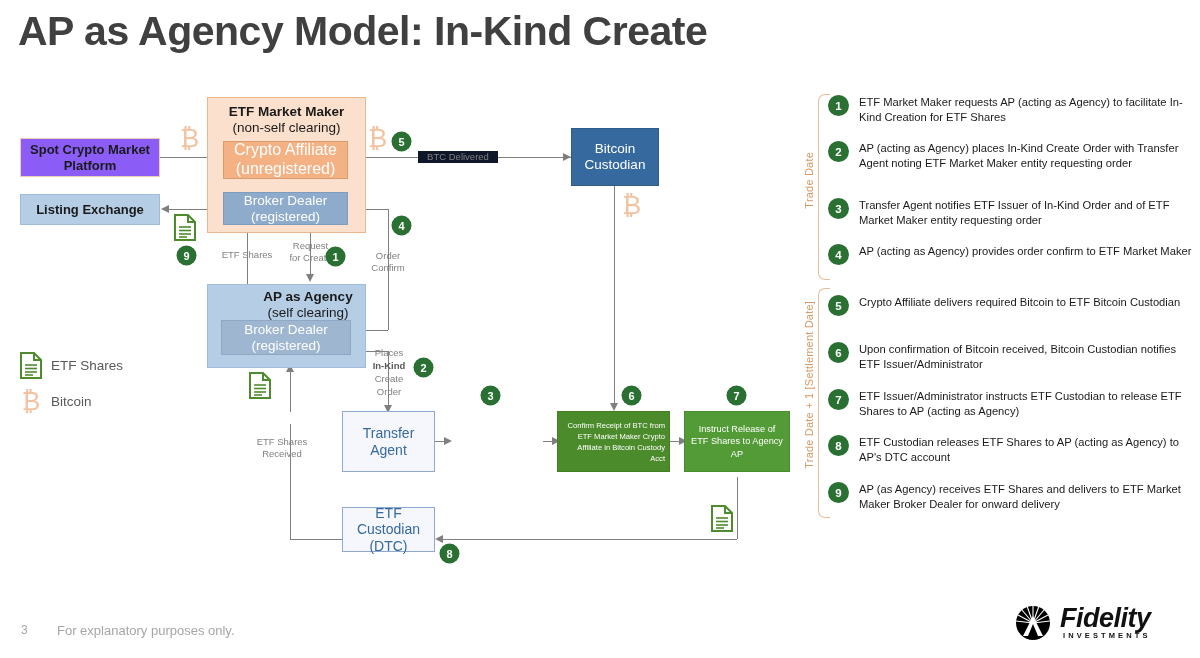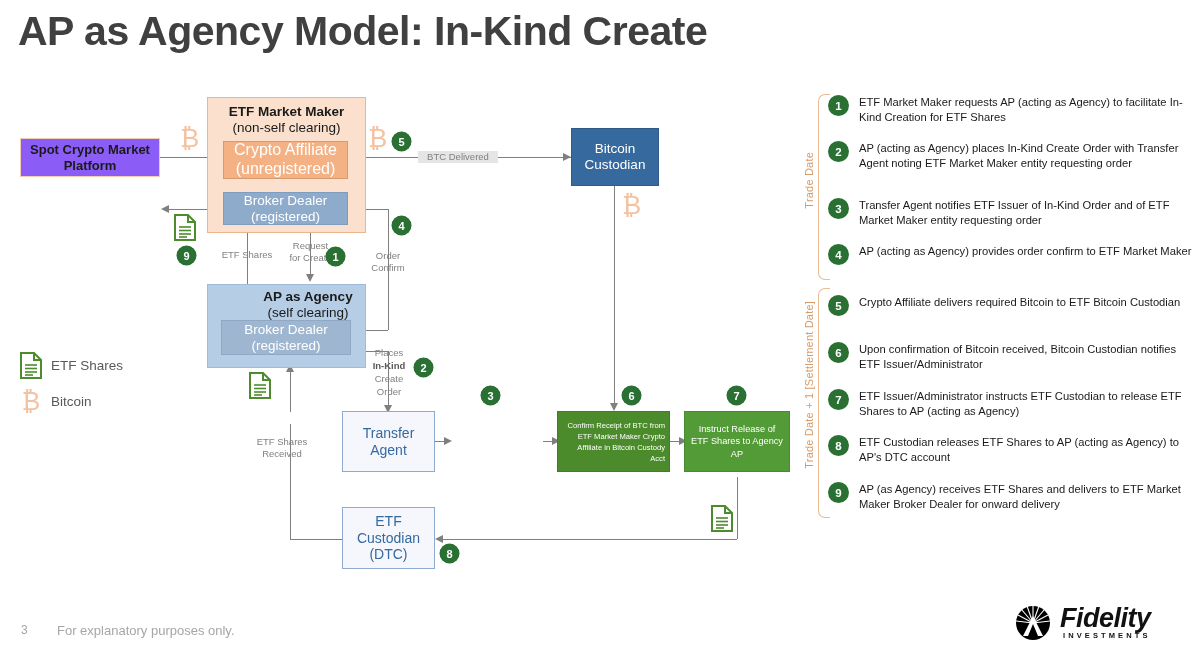--- a/index.html
+++ b/index.html
@@ -56,21 +56,21 @@
 
   .arrow{position:absolute;width:0;height:0;}
   .arrow.r{border-top:4.5px solid transparent;border-bottom:4.5px solid transparent;border-left:8px solid #7f7f7f;}
   .arrow.l{border-top:4.5px solid transparent;border-bottom:4.5px solid transparent;border-right:8px solid #7f7f7f;}
   .arrow.d{border-left:4.5px solid transparent;border-right:4.5px solid transparent;border-top:8px solid #7f7f7f;}
   .arrow.u{border-left:4.5px solid transparent;border-right:4.5px solid transparent;border-bottom:8px solid #7f7f7f;}
 
   
   .lbl{position:absolute;font-size:9.5px;color:#808080;line-height:1.25;text-align:center;white-space:pre-line;}
   .lbl.b{font-weight:bold;color:#595959;}
-  .lbl-bg{background:#e5e5e5;}
+  .lbl-bg{background:#0f172a;}
 
   
   .stepdot{
     position:absolute;width:19px;height:19px;border-radius:50%;
     background:#2a7033;color:#ffffff;font-size:11px;font-weight:bold;
     display:flex;align-items:center;justify-content:center;
     box-shadow:0 0 0 0.5px #2a7033;
   }
 
   
@@ -156,20 +156,23 @@
   <div class="ln v" style="left:290px;top:424px;height:115px;"></div>
   <div class="ln v" style="left:290px;top:388px;height:24px;"></div>
 
   <div class="ln v" style="left:290px;top:370px;height:20px;"></div>
   <div class="arrow u" style="left:285.5px;top:364px;"></div>
 
   <div class="box box-peach" style="left:20px;top:138px;width:140px;height:39px;padding:0 6px;">
     <span>Spot Crypto Market Platform</span>
   </div>
 
+  <div class="box box-blue-lt" style="left:20px;top:194px;width:140px;height:31px;padding:0 6px;">
+    <span>Listing Exchange</span>
+  </div>
 
   <div class="box box-mm" style="left:207px;top:97px;width:159px;height:136px;display:block;">
     <div class="mm-head">
       <div>ETF Market Maker</div>
       <div class="sub">(non-self clearing)</div>
     </div>
   </div>
 
   <div class="box box-crypto" style="left:223px;top:141px;width:125px;height:38px;white-space:pre-line;">
     <span>Crypto Affiliate
@@ -205,21 +208,21 @@
 
 
   <div class="box box-green-dk" style="left:557px;top:411px;width:113px;height:61px;font-size:7.6px;padding:0 4px;line-height:1.45;">
     <span>Confirm Receipt of BTC from ETF Market Maker Crypto Affiliate in Bitcoin Custody Acct</span>
   </div>
 
   <div class="box box-green" style="left:684px;top:411px;width:106px;height:61px;font-size:9.2px;padding:0 5px;line-height:1.35;">
     <span>Instruct Release of ETF Shares to Agency AP</span>
   </div>
 
-  <div class="box box-white" style="left:342px;top:507px;width:93px;height:62px;white-space:pre-line;">
+  <div class="box box-white" style="left:342px;top:507px;width:93px;height:45px;white-space:pre-line;">
     <span>ETF
 Custodian
 (DTC)</span>
   </div>
 
   <div class="lbl lbl-bg" style="left:418px;top:151px;width:80px;">BTC Delivered</div>
 
   <div class="lbl" style="left:211px;top:249px;width:72px;">ETF Shares</div>
 
   <div class="lbl" style="left:282px;top:240px;width:57px;">Request

